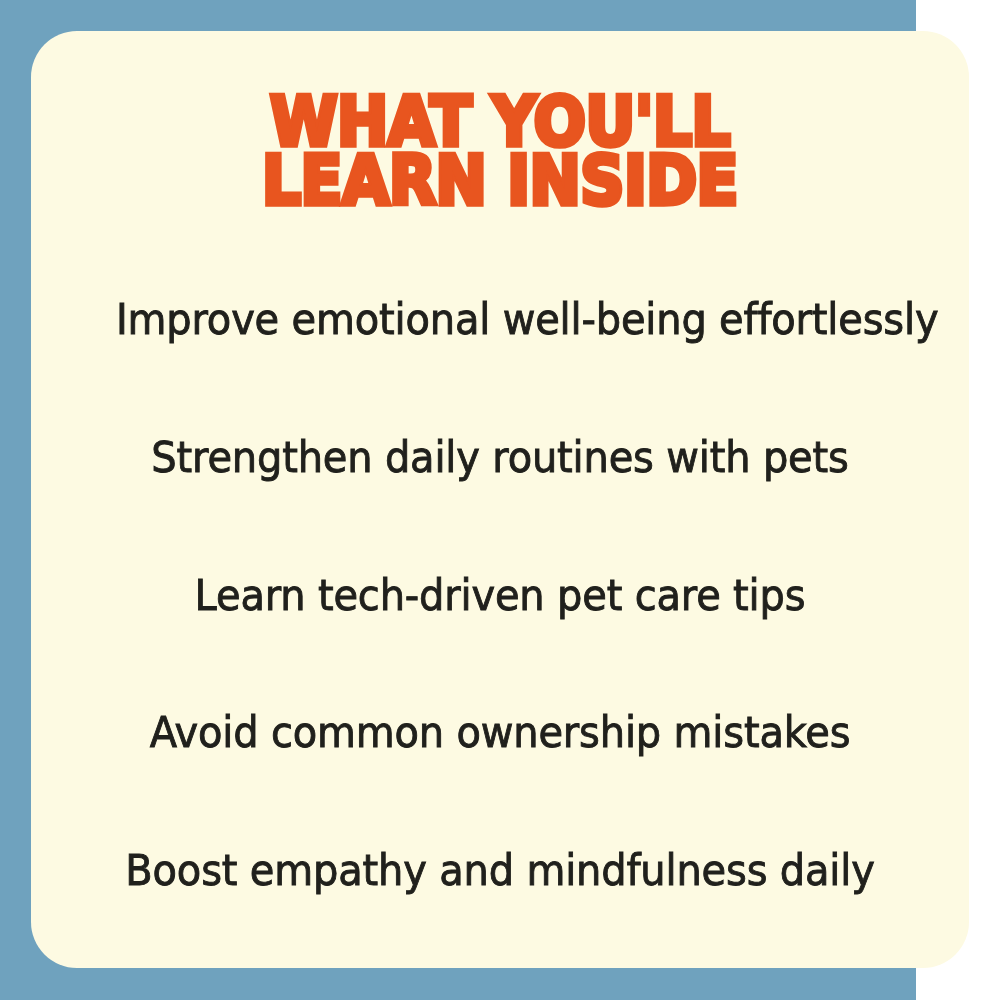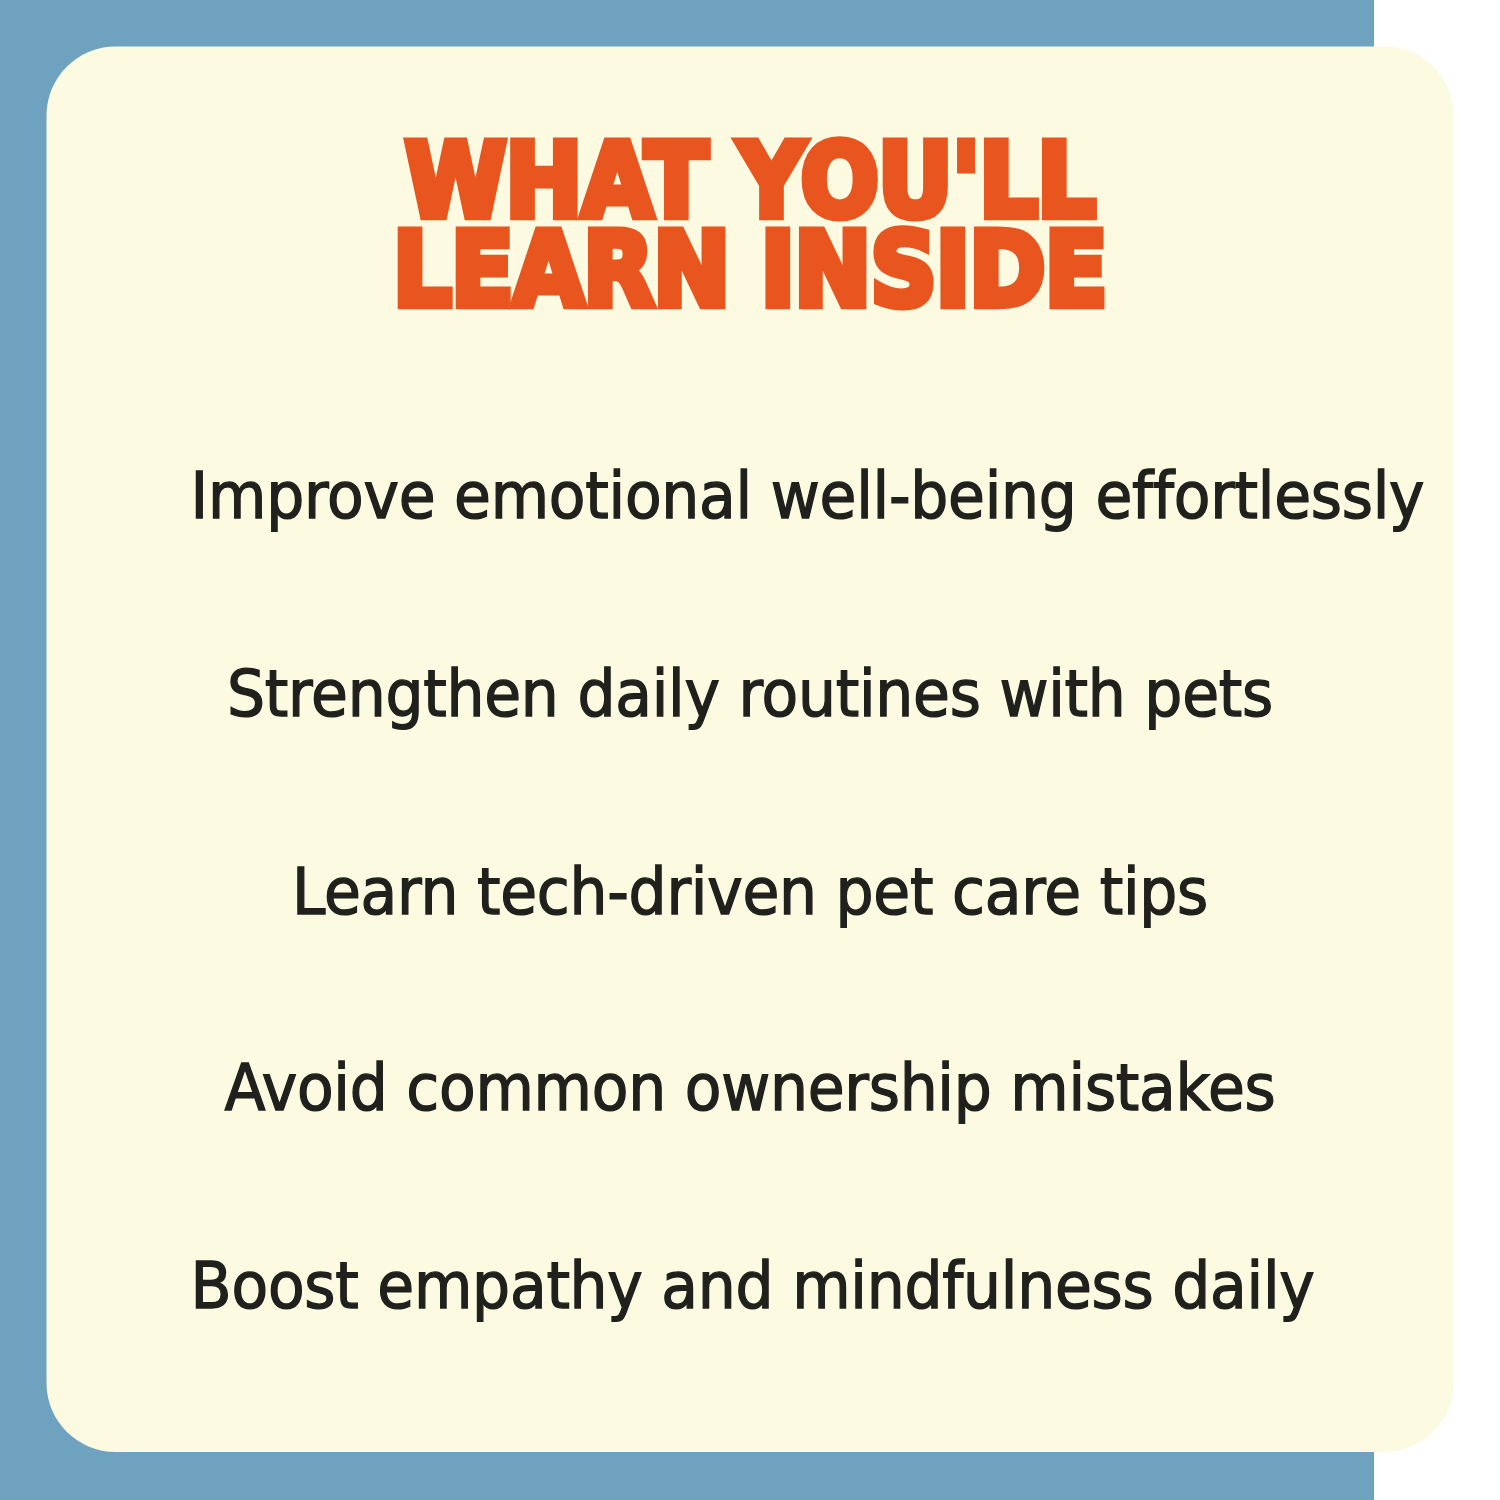--- a/index.html
+++ b/index.html
@@ -77,21 +77,21 @@
     left: 0;
     right: 0;
     top: 262px;
     bottom: 72px;
     padding: 0 56px;
     box-sizing: border-box;
     display: flex;
     flex-direction: column;
     justify-content: space-between;
     list-style: none;
-    margin: 12px;
+    margin: 0;
   }
 
   .benefit-item {
     display: block;
     text-align: center;
     color: #20201C;
     font-family: "DejaVu Sans", "Liberation Sans", sans-serif;
     font-weight: 400;
     font-size: 43px;
     line-height: 52px;

